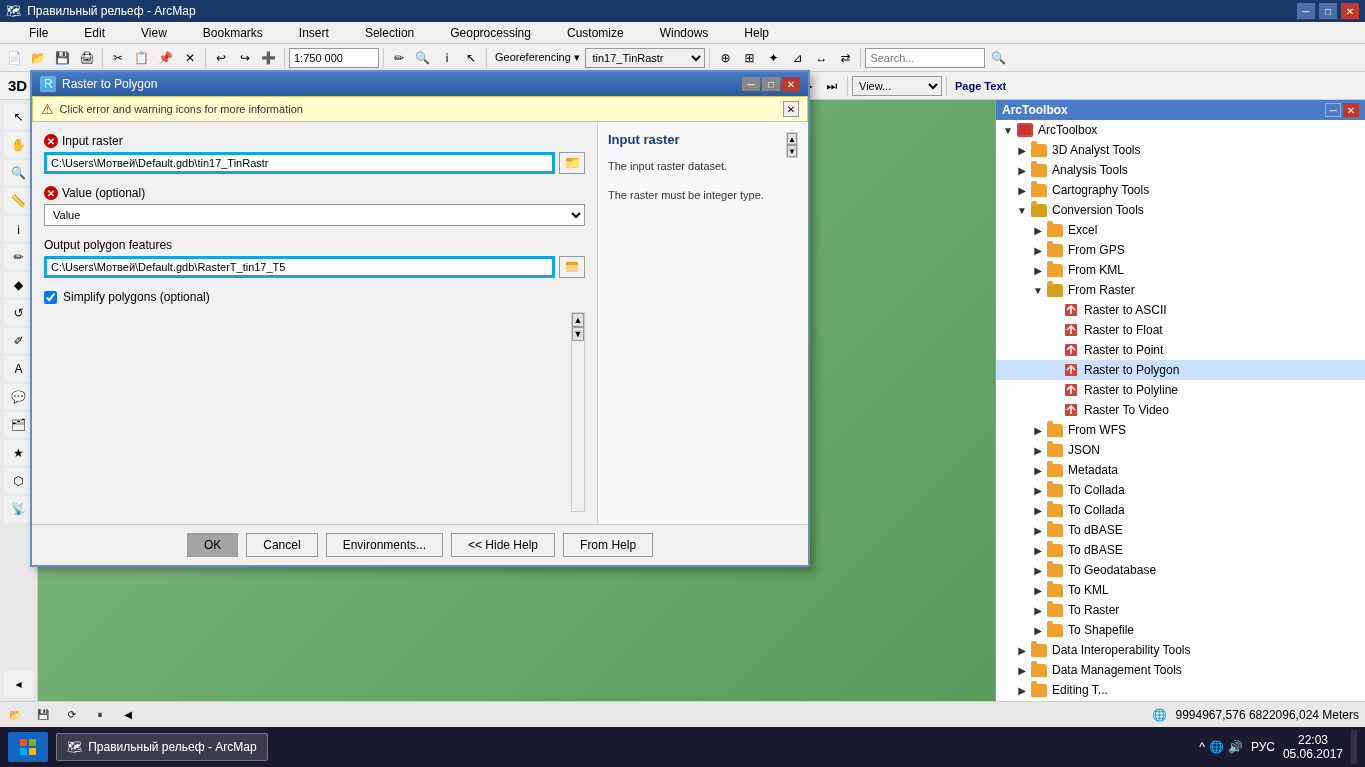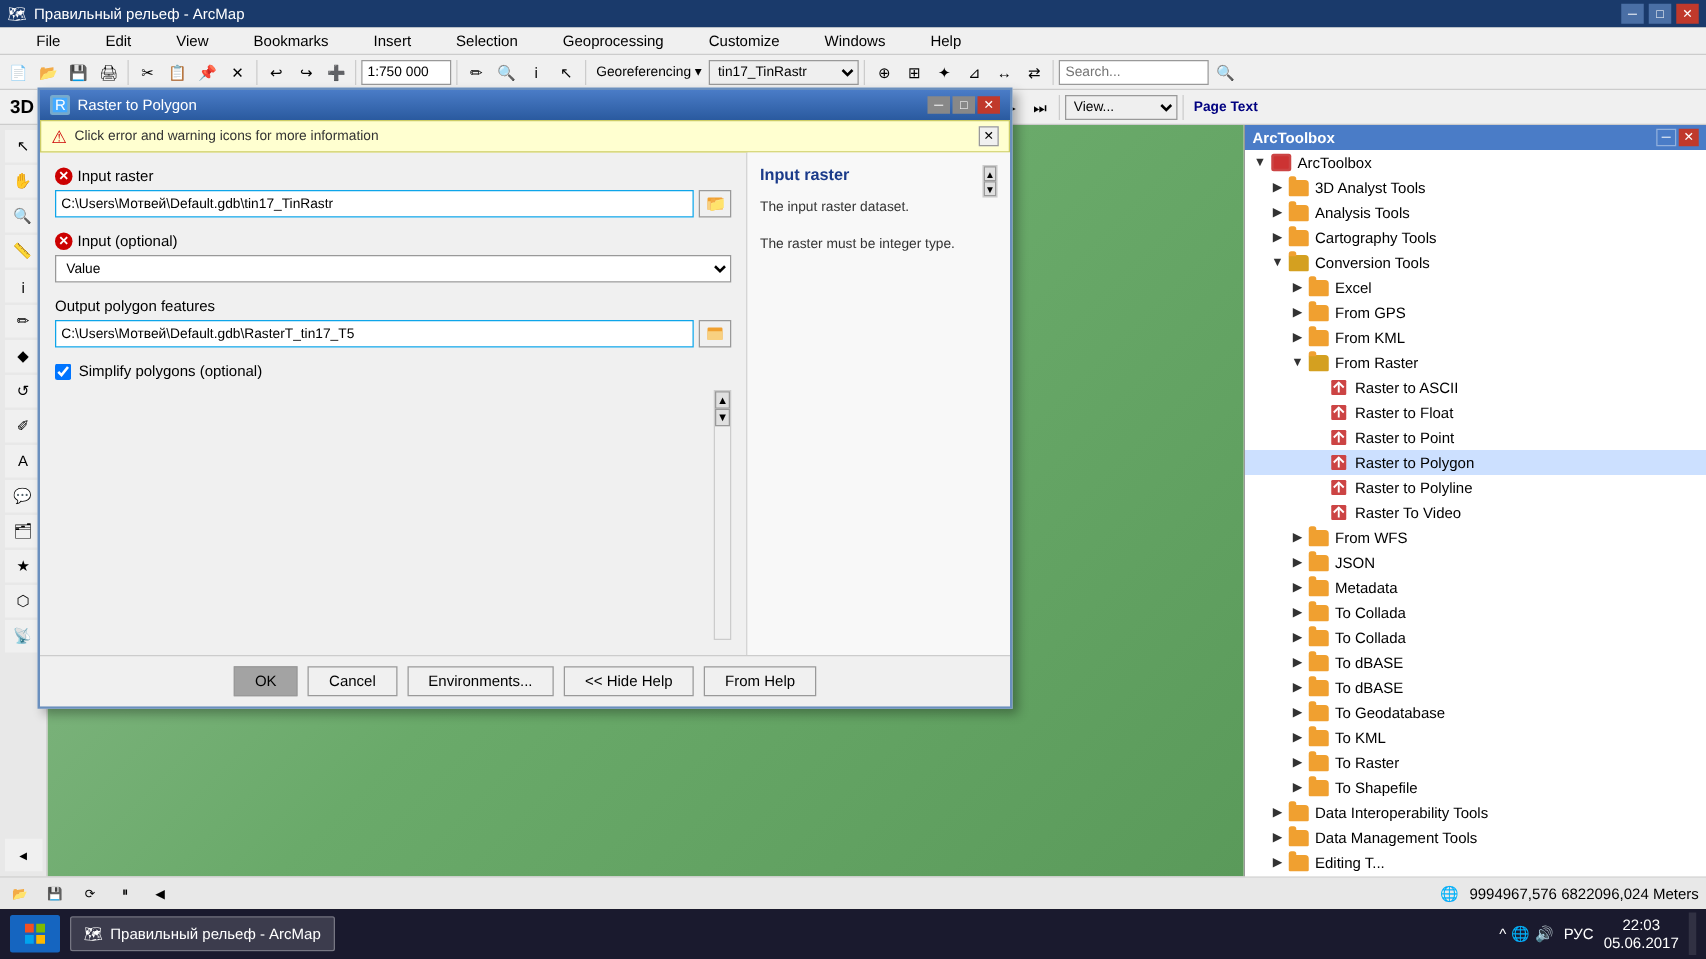--- a/index.html
+++ b/index.html
@@ -67,21 +67,21 @@
     .dialog-warning { background: #ffffd0; border: 1px solid #cccc66; padding: 4px 8px; display: flex; align-items: center; gap: 6px; margin: 0; }
     .warn-text { font-size: 11px; color: #333; flex: 1; }
     .warn-close { width: 16px; height: 16px; border: 1px solid #999; background: #f0f0f0; cursor: pointer; font-size: 10px; display: flex; align-items: center; justify-content: center; }
     .dialog-body { display: flex; }
     .dialog-left { flex: 1; padding: 12px; border-right: 1px solid #ccc; }
     .dialog-right { width: 210px; padding: 10px; background: #f8f8f8; }
     .field-group { margin-bottom: 12px; }
     .field-label { font-size: 12px; color: #000; margin-bottom: 4px; display: flex; align-items: center; gap: 4px; }
     .error-icon { width: 14px; height: 14px; background: #c00; color: white; border-radius: 50%; display: flex; align-items: center; justify-content: center; font-size: 10px; font-weight: bold; flex-shrink: 0; }
     .field-row { display: flex; align-items: center; gap: 4px; }
-    .field-input { flex: 1; height: 22px; border: 1px solid #0ea5e9; padding: 2px 4px; font-size: 11px; background: white; }
+    .field-input { flex: 1; height: 22px; border: 3px solid #0ea5e9; padding: 2px 4px; font-size: 11px; background: white; }
     .field-browse { width: 26px; height: 22px; border: 1px solid #999; background: #f0f0f0; cursor: pointer; display: flex; align-items: center; justify-content: center; font-size: 10px; }
     .field-select { flex: 1; height: 22px; border: 1px solid #999; padding: 2px 4px; font-size: 11px; background: white; }
     .checkbox-row { display: flex; align-items: center; gap: 6px; margin-top: 8px; }
     .help-title { font-size: 13px; font-weight: bold; color: #1a3a8a; margin-bottom: 8px; }
     .help-text { font-size: 11px; color: #333; line-height: 1.5; }
     .dialog-footer { padding: 8px 12px; background: #f0f0f0; border-top: 1px solid #ccc; display: flex; align-items: center; gap: 8px; justify-content: center; }
     .dlg-btn { height: 24px; padding: 0 16px; border: 1px solid #999; background: #f0f0f0; cursor: pointer; font-size: 12px; }
     .dlg-btn.primary { background: #a3a3a3; }
 
     
@@ -135,21 +135,21 @@
   <div class="tb-sep"></div>
   <button class="tb-btn">✂</button>
   <button class="tb-btn">📋</button>
   <button class="tb-btn">📌</button>
   <button class="tb-btn">✕</button>
   <div class="tb-sep"></div>
   <button class="tb-btn">↩</button>
   <button class="tb-btn">↪</button>
   <button class="tb-btn">➕</button>
   <div class="tb-sep"></div>
-  <input class="tb-input" style="width: 72px;" value="1:750 000">
+  <input class="tb-input" style="width: 90px;" value="1:750 000">
   <div class="tb-sep"></div>
   <button class="tb-btn">✏</button>
   <button class="tb-btn">🔍</button>
   <button class="tb-btn">ℹ</button>
   <button class="tb-btn">↖</button>
   <div class="tb-sep"></div>
   <span style="font-size:11px;padding:0 4px;">Georeferencing ▾</span>
   <select class="tb-select" style="width:120px;">
     <option>tin17_TinRastr</option>
   </select>
@@ -555,21 +555,21 @@
                   <rect x="1" y="5" width="12" height="7" rx="0" fill="#f8d080"></rect>
                   <text x="2" y="11" font-size="8" fill="#a06010">📁</text>
                 </svg>
             </button>
           </div>
         </div>
 
         <div class="field-group">
           <div class="field-label">
             <span class="error-icon">✕</span>
-            <span>Input (optional)</span>
+            <span>Value (optional)</span>
           </div>
           <div class="field-row">
             <select class="field-select">
               <option>Value</option>
             </select>
           </div>
         </div>
 
         <div class="field-group">
           <div class="field-label">

